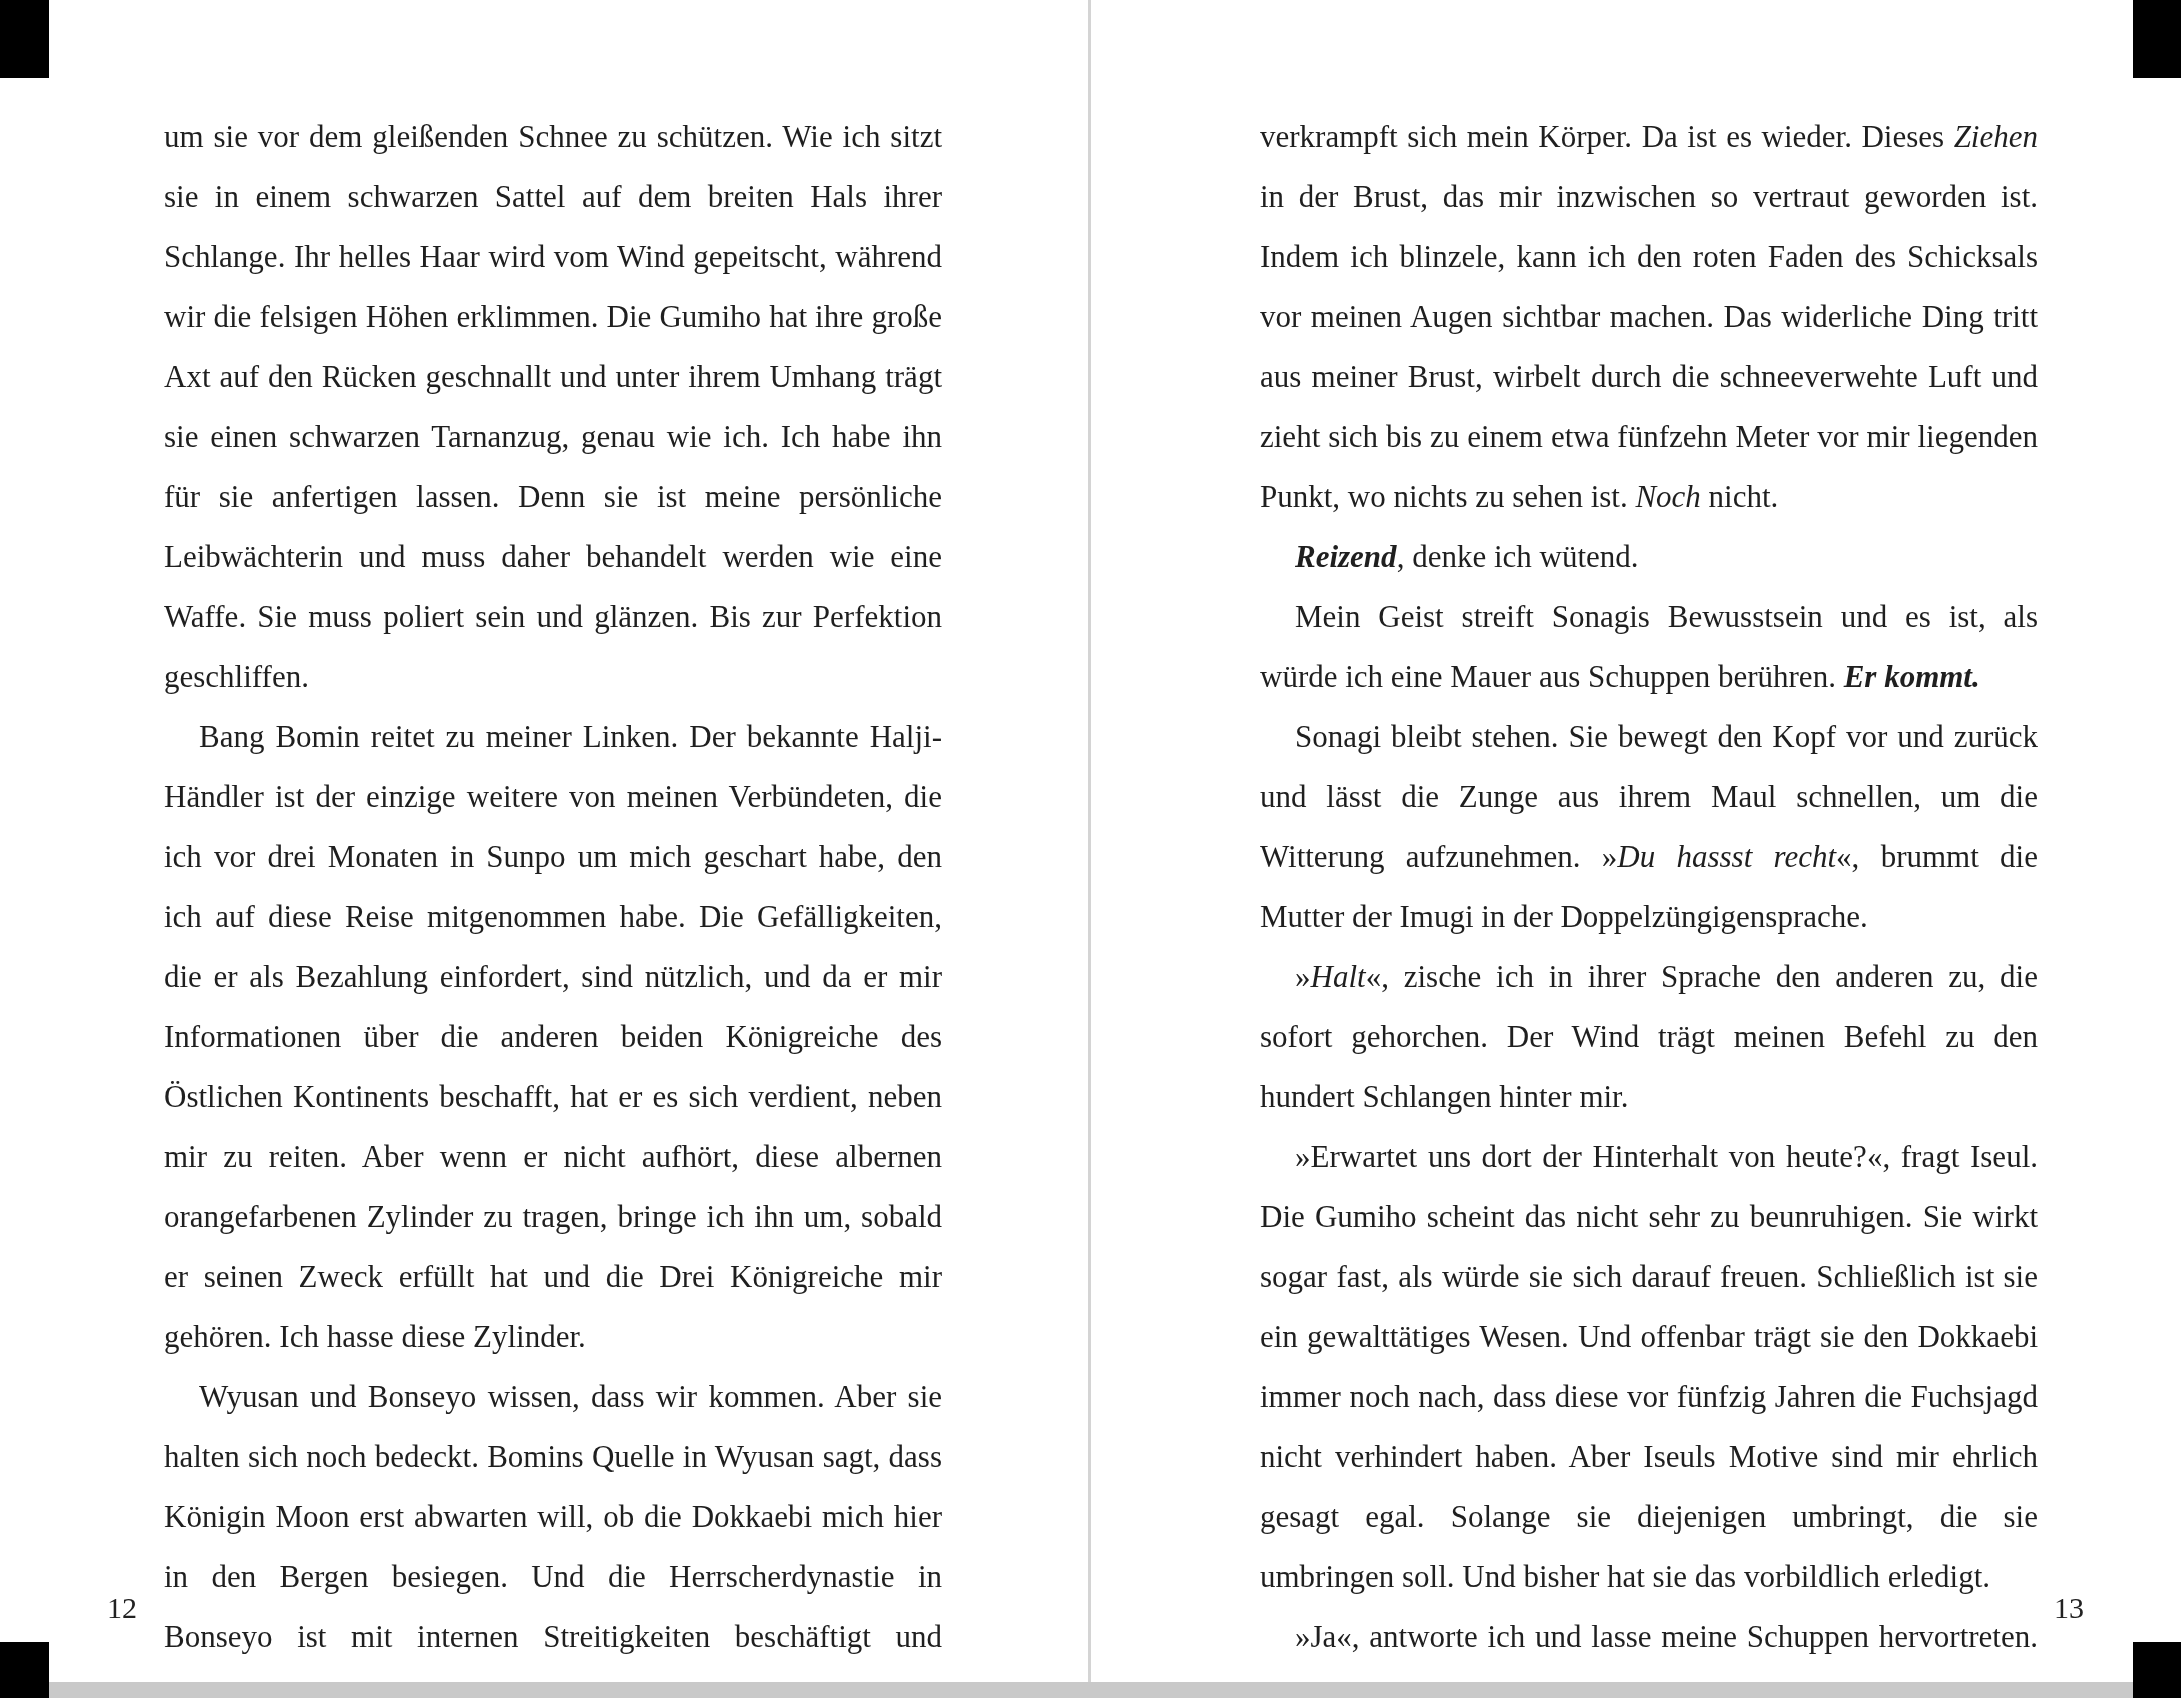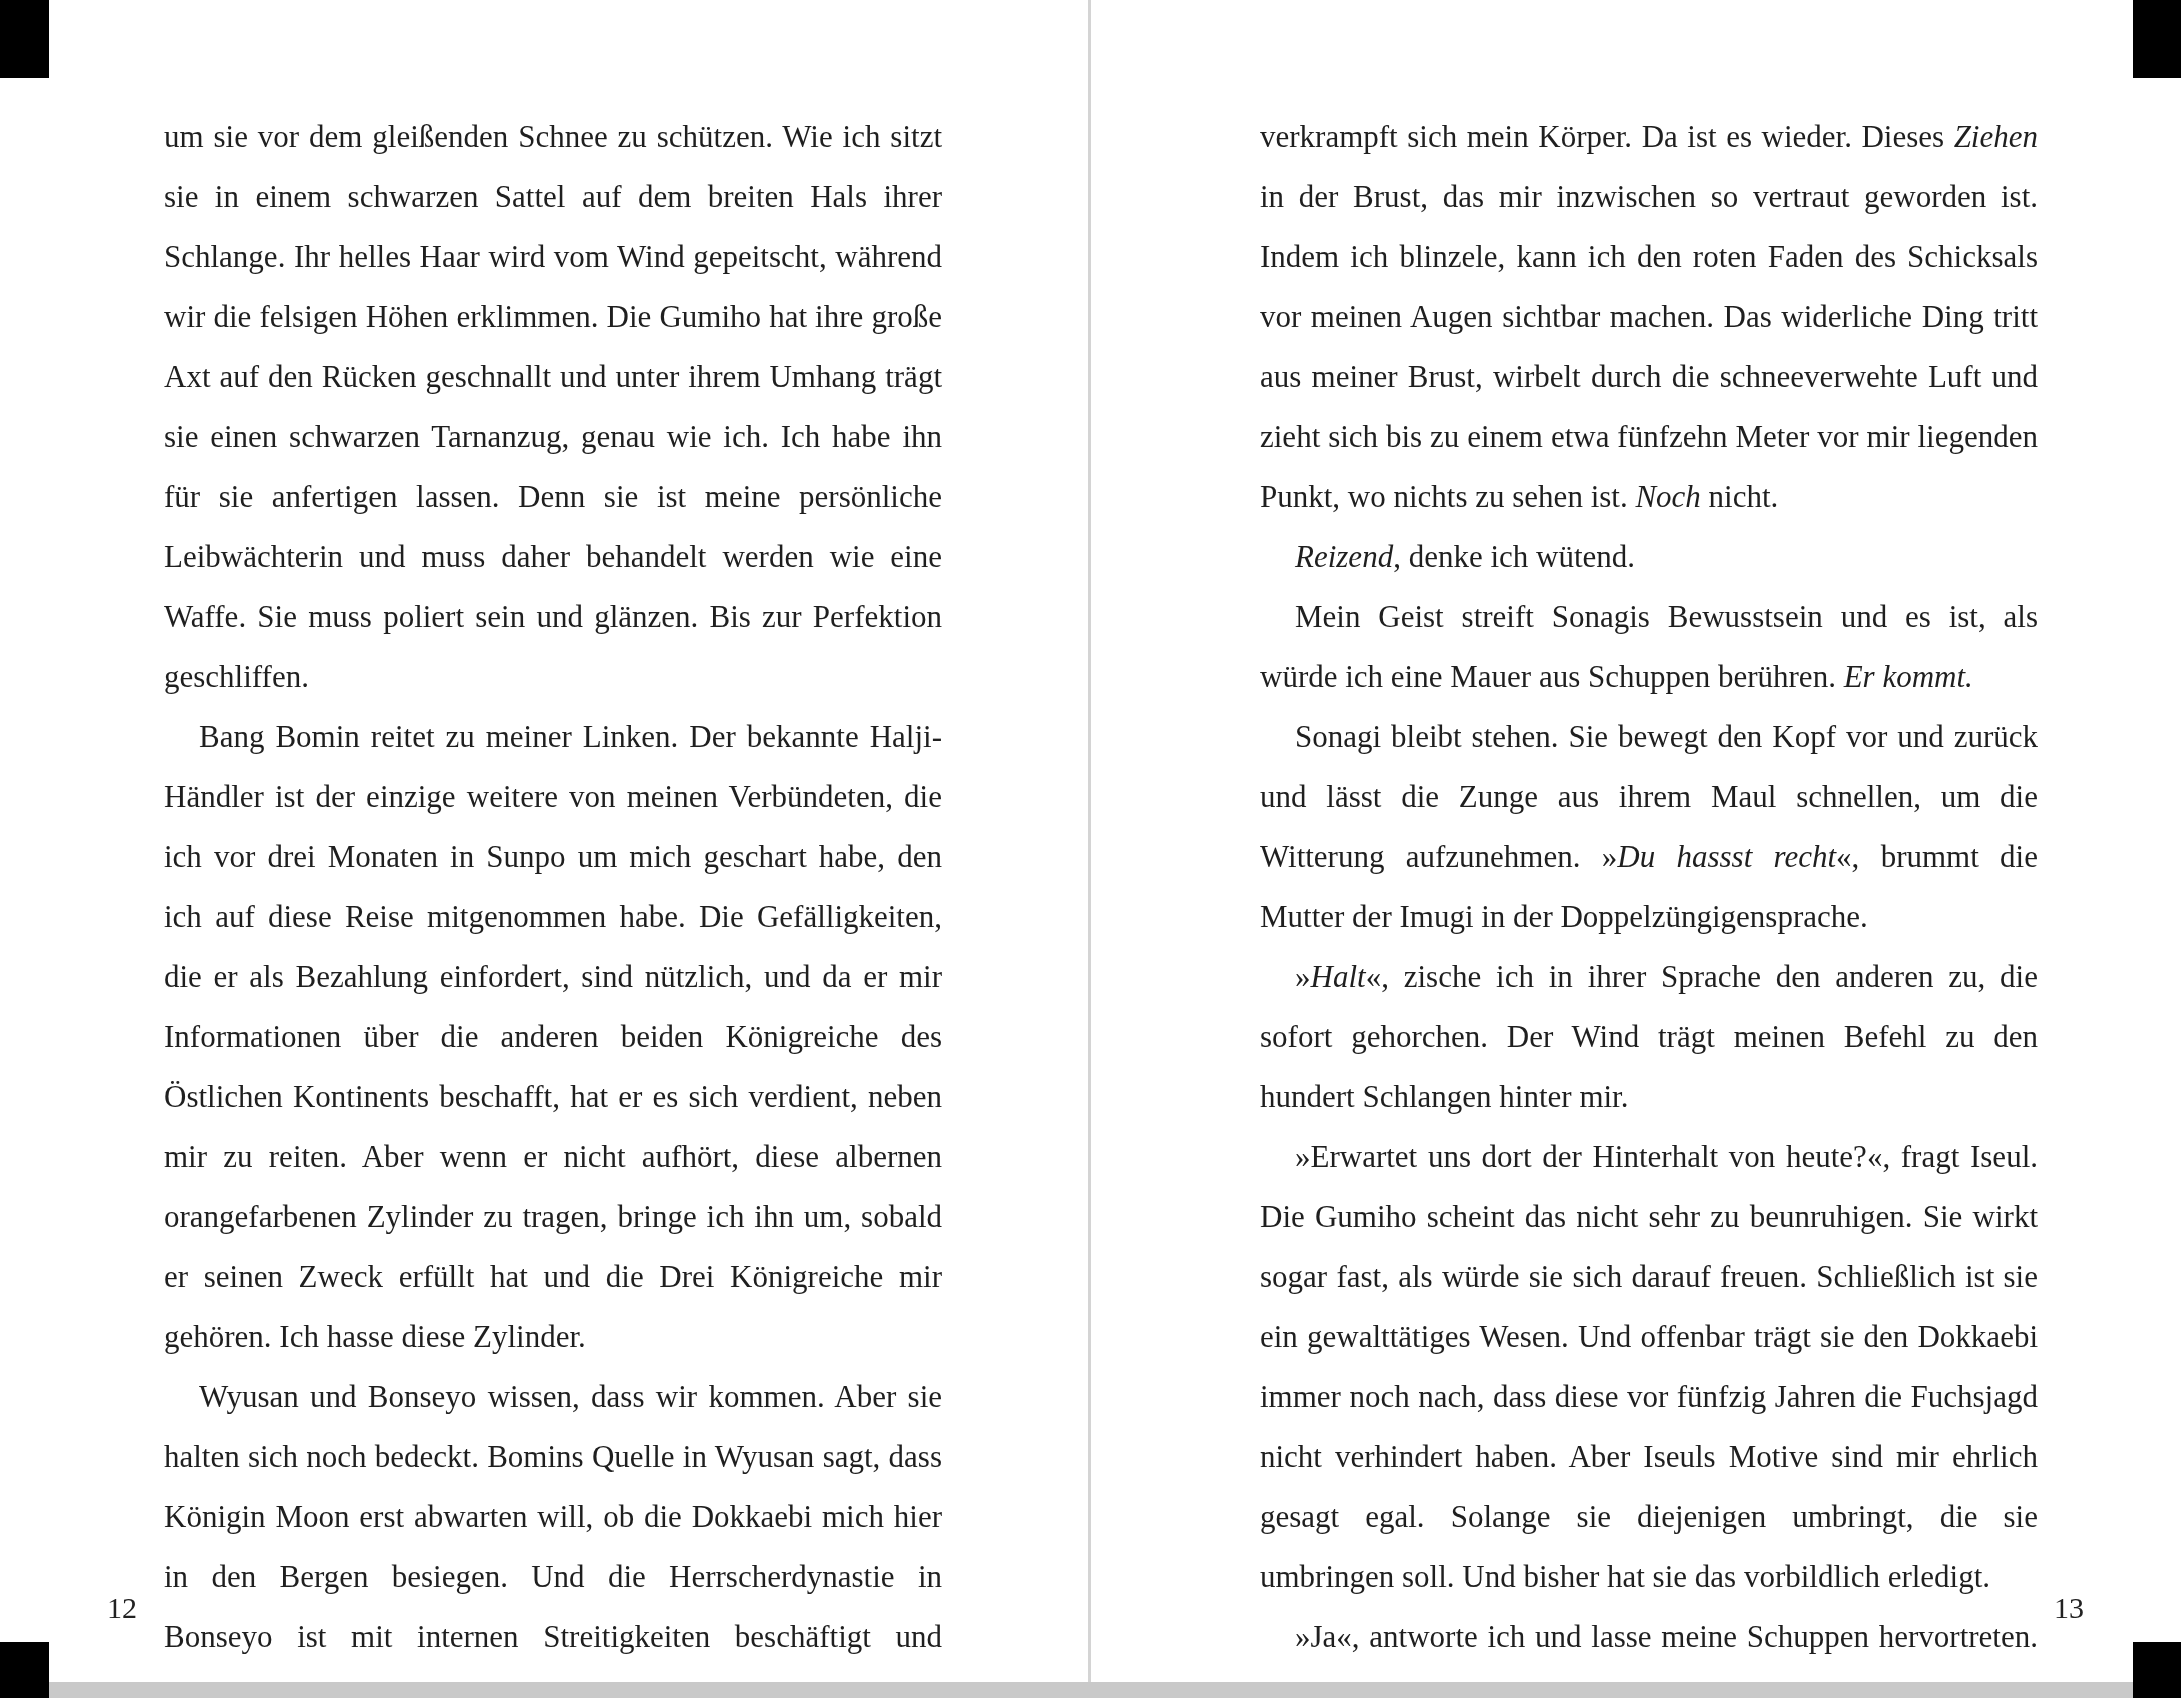--- a/index.html
+++ b/index.html
@@ -65,21 +65,21 @@
   .page-left  .text-block { left: 164px; }
   .page-right .text-block { left: 169px; }
 
   p.para {
     margin: 0;
   }
   p.para.indent {
     text-indent: 35px;
   }
   .italic { font-style: italic; }
-  .bold-italic { font-style: italic; font-weight: normal; }
+  .bold-italic { font-style: italic; font-weight: bold; }
 
   .page-number {
     position: absolute;
     top: 1591px;
     font-size: 30px;
     color: #222222;
   }
   .num-left  { left: 107px; text-align: right; }
   .num-right { right: 98px; }
 </style>

